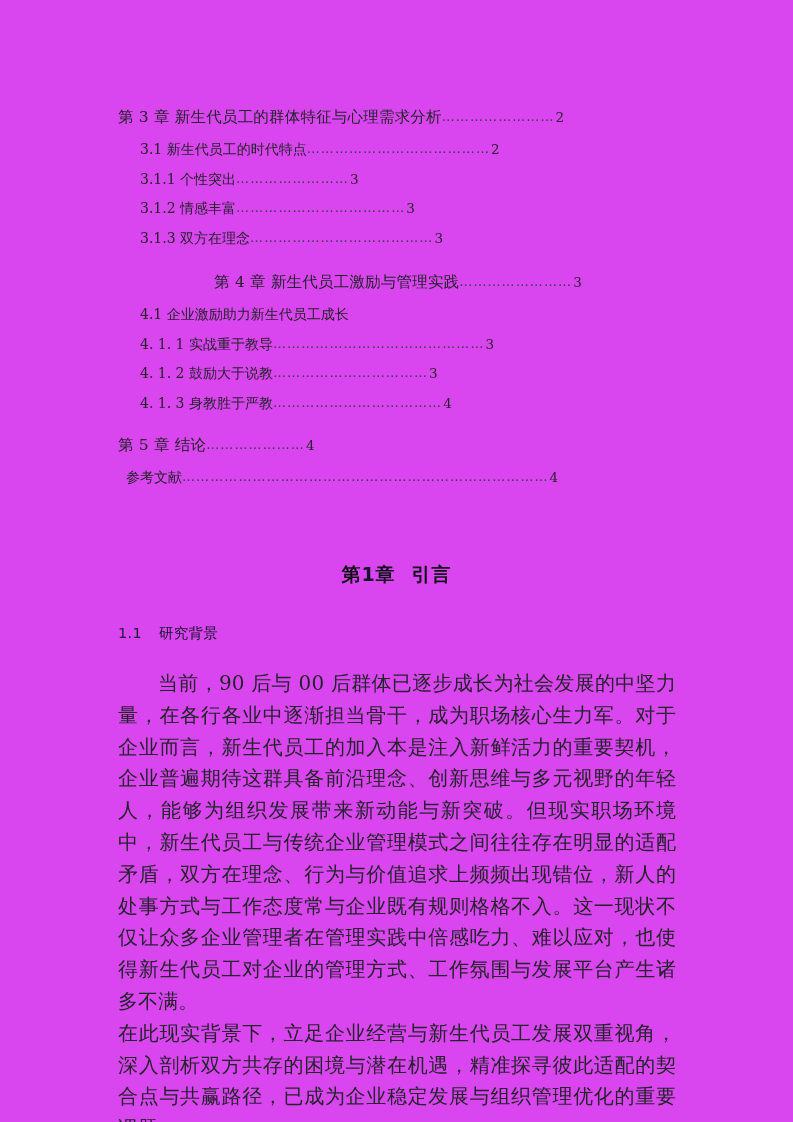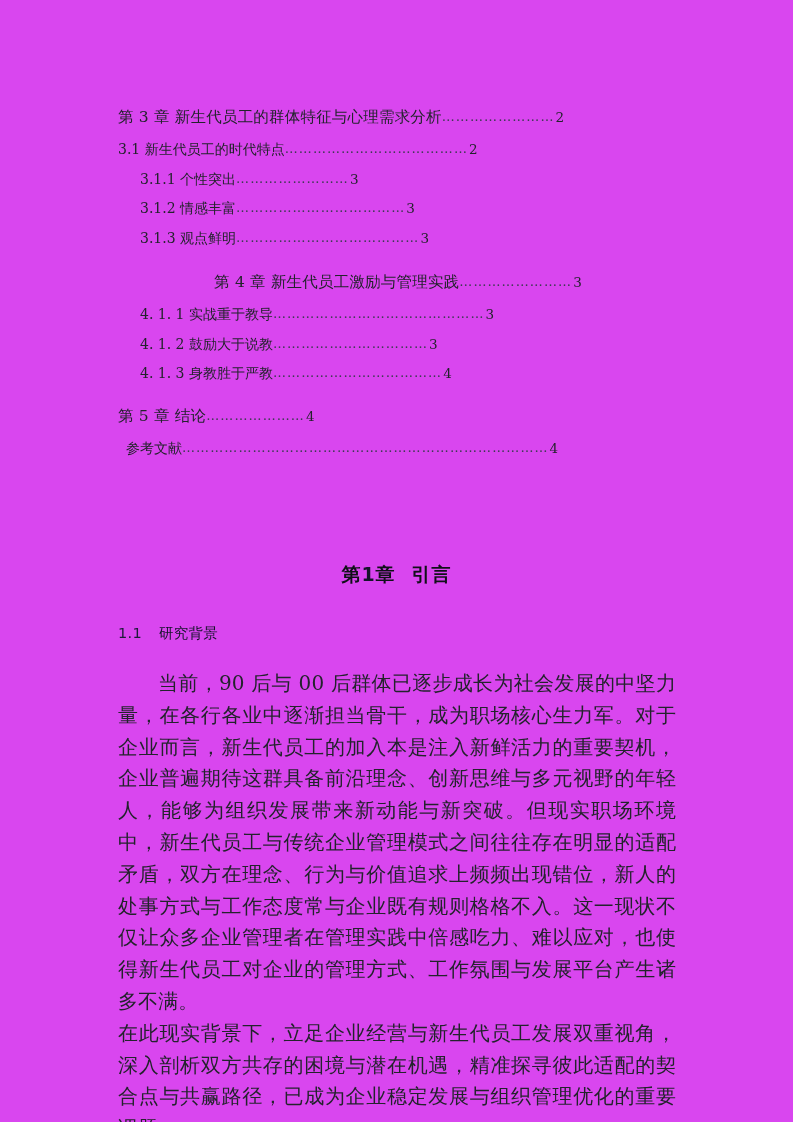--- a/index.html
+++ b/index.html
@@ -44,20 +44,21 @@
   .toc-row.lvl-ch {
     font-size: 15.5px;
     line-height: 34px;
     margin-left: 0;
     letter-spacing: 0.2px;
   }
   
   .toc-row.lvl-sec {
     font-size: 14px;
     line-height: 29.5px;
+    margin-left: 22px;
   }
   
   .toc-row.lvl-sub {
     font-size: 14px;
     line-height: 29.5px;
     margin-left: 22px;
   }
 
   .toc-title {
     flex: 0 0 auto;
@@ -162,31 +163,36 @@
       <span class="toc-page">3</span>
     </div>
 
     <div class="toc-row lvl-sub">
       <span class="toc-title">3.1.2 情感丰富</span>
       <span class="toc-leader">………………………………</span>
       <span class="toc-page">3</span>
     </div>
 
     <div class="toc-row lvl-sub">
-      <span class="toc-title">3.1.3 观点鲜明</span>
+      <span class="toc-title">3.1.3 双方在理念</span>
       <span class="toc-leader">…………………………………</span>
       <span class="toc-page">3</span>
     </div>
 
     <div class="toc-row lvl-ch" style="margin-top:12px;justify-content:center;">
       <span class="toc-title">第 4 章  新生代员工激励与管理实践</span>
       <span class="toc-leader">……………………</span>
       <span class="toc-page">3</span>
     </div>
 
+    <div class="toc-row lvl-sec">
+      <span class="toc-title">4.1 企业激励助力新生代员工成长</span>
+      <span class="toc-leader"></span>
+      <span class="toc-page"></span>
+    </div>
 
     <div class="toc-row lvl-sub">
       <span class="toc-title">4. 1. 1 实战重于教导 </span>
       <span class="toc-leader">………………………………………</span>
       <span class="toc-page">3</span>
     </div>
 
     <div class="toc-row lvl-sub">
       <span class="toc-title">4. 1. 2 鼓励大于说教 </span>
       <span class="toc-leader">……………………………</span>

